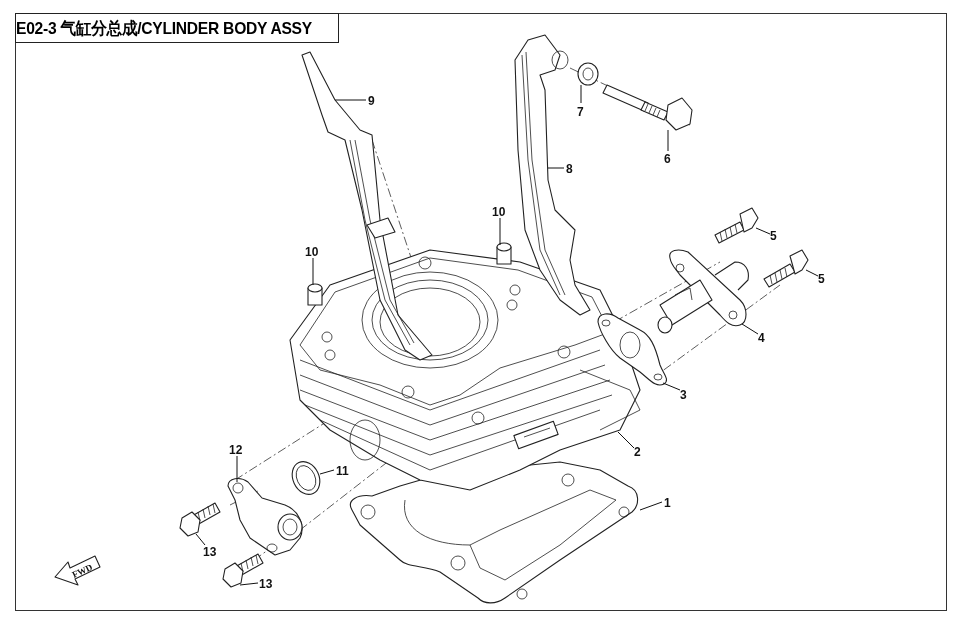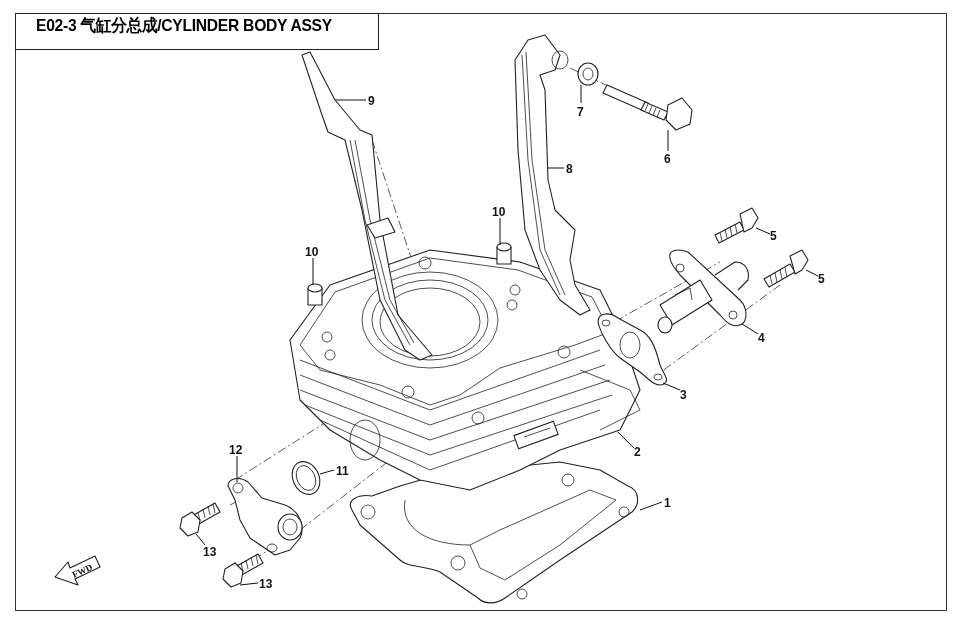--- a/index.html
+++ b/index.html
@@ -1,18 +1,18 @@
 <!DOCTYPE html>
 <html><head>
   <meta charset="utf-8">
   <style>
     html, body { margin: 0; padding: 0; background: #ffffff; }
     body { width: 960px; height: 626px; position: relative; overflow: hidden; font-family: "Liberation Sans", sans-serif; }
     .frame { position: absolute; left: 15px; top: 13px; width: 932px; height: 598px; border: 1.5px solid #333; box-sizing: border-box; background: #fff; }
-    .title-box { position: absolute; left: 15px; top: 13px; height: 37px; border: 1.5px solid #222; box-sizing: border-box; background: #fff; padding: 0 20px; display: flex; }
+    .title-box { position: absolute; left: 15px; top: 13px; height: 30px; border: 1.5px solid #222; box-sizing: border-box; background: #fff; padding: 0 0; display: flex; align-items: center; }
     .title-text { font-family: "Liberation Sans", sans-serif; font-weight: bold; font-size: 17px; color: #000; letter-spacing: -0.3px; transform: scaleX(0.92); transform-origin: left center; white-space: nowrap; }
     svg.drawing { position: absolute; left: 0; top: 0; }
     .callout { font-family: "Liberation Sans", sans-serif; font-weight: bold; font-size: 12px; fill: #111; }
     .thin { fill: none; stroke: #222; stroke-width: 0.8; }
     .dash { fill: none; stroke: #333; stroke-width: 0.8; stroke-dasharray: 9 3 2 3; }
     .fillw { fill: #fff; stroke: #222; stroke-width: 1.1; stroke-linejoin: round; }
     .leader { stroke: #111; stroke-width: 1; fill: none; }
   </style>
 </head>
 <body>

